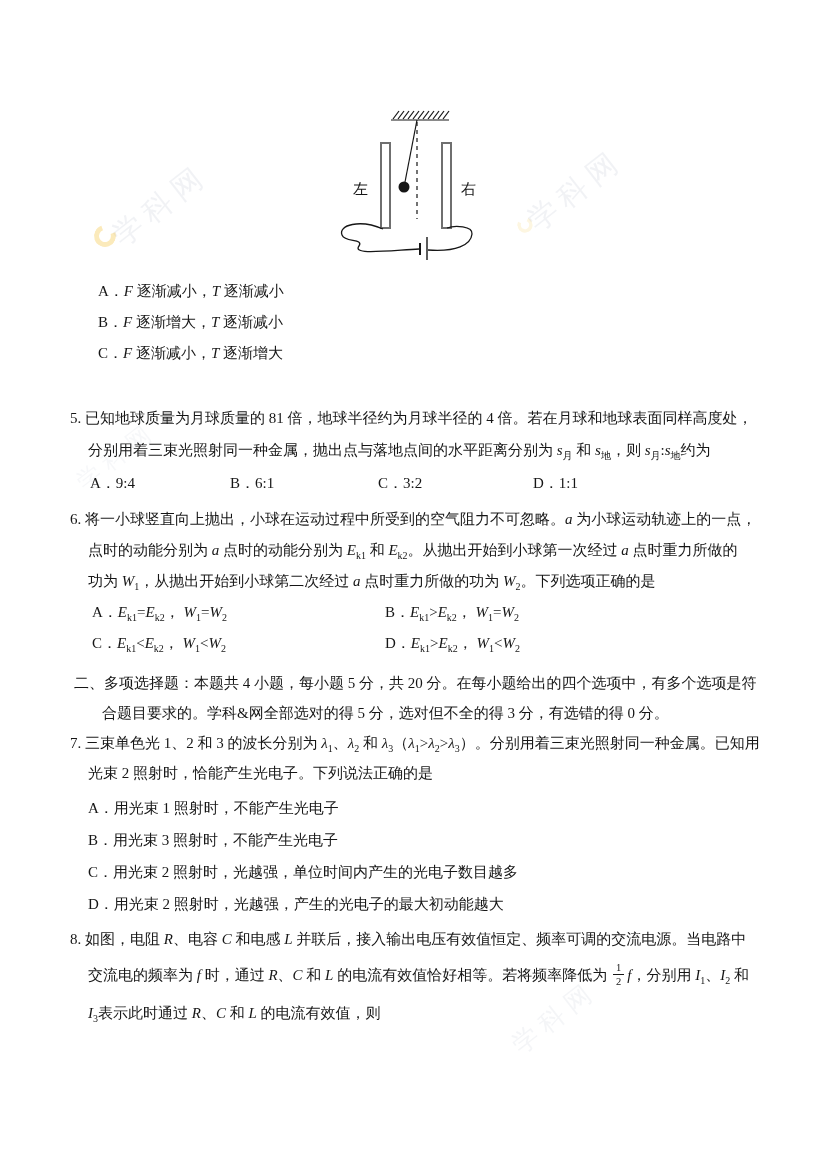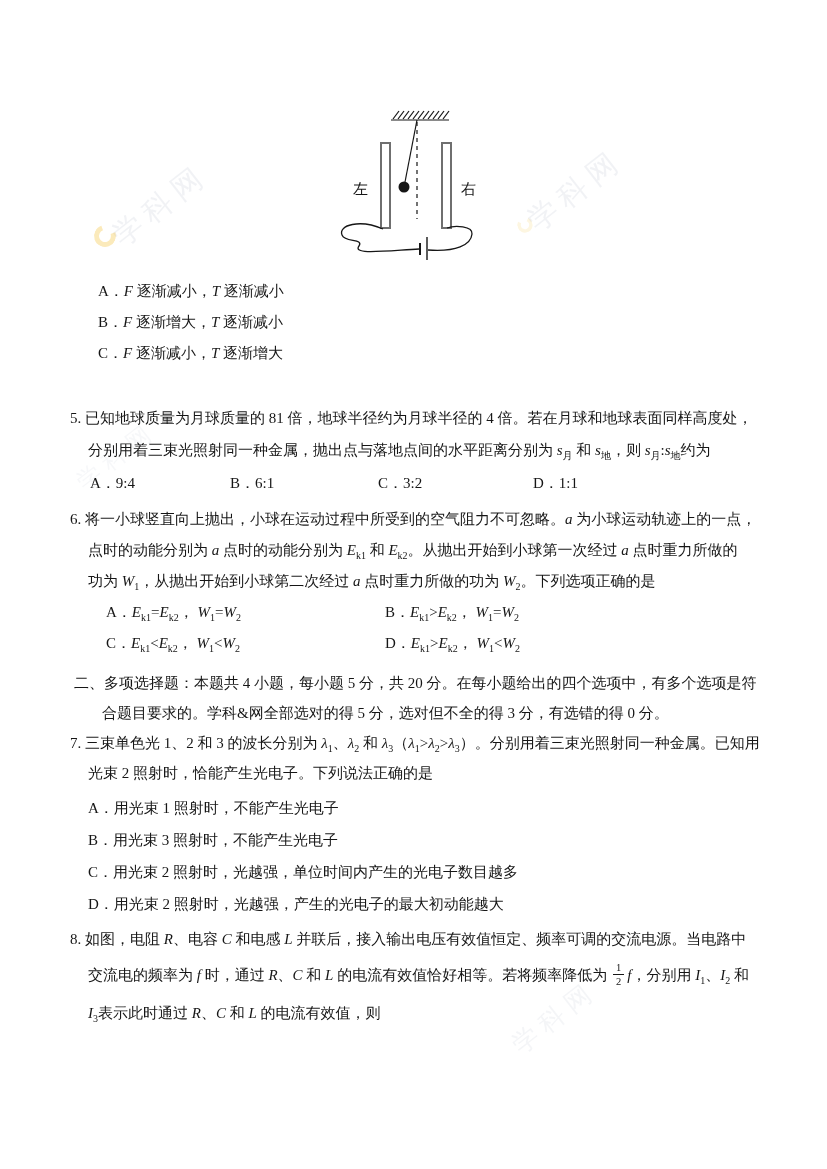--- a/index.html
+++ b/index.html
@@ -22,21 +22,21 @@
   .frac span:first-child { border-bottom:1px solid #161616; padding:0 3px; }
   
   .q4opts .line { padding-left:98px; }
   
   .q5 .line { line-height:32px; }
   .optrow5 { position:relative; height:35px; line-height:35px; }
   .optrow5 .opt5 { position:absolute; top:0; }
   .o5a { left:90px; } .o5b { left:230px; } .o5c { left:378px; } .o5d { left:533px;text-align:right; }
   
   .optrow6 { position:relative; height:31px; line-height:31px; }
-  .optrow6 .cell-l { position:absolute; left:106px; top:0; }
+  .optrow6 .cell-l { position:absolute; left:92px; top:0; }
   .optrow6 .cell-r { position:absolute; left:385px; top:0; }
   
   .section .line { line-height:29.5px; padding-left:102px; }
   .section .line.first { padding-left:74px; }
   
   .q7 .line { line-height:30px; }
   .q7 .opts { margin-top:4px; }
   .q7 .opts .line { line-height:32px; }
   
   .q8 .l1 { line-height:31px; }

